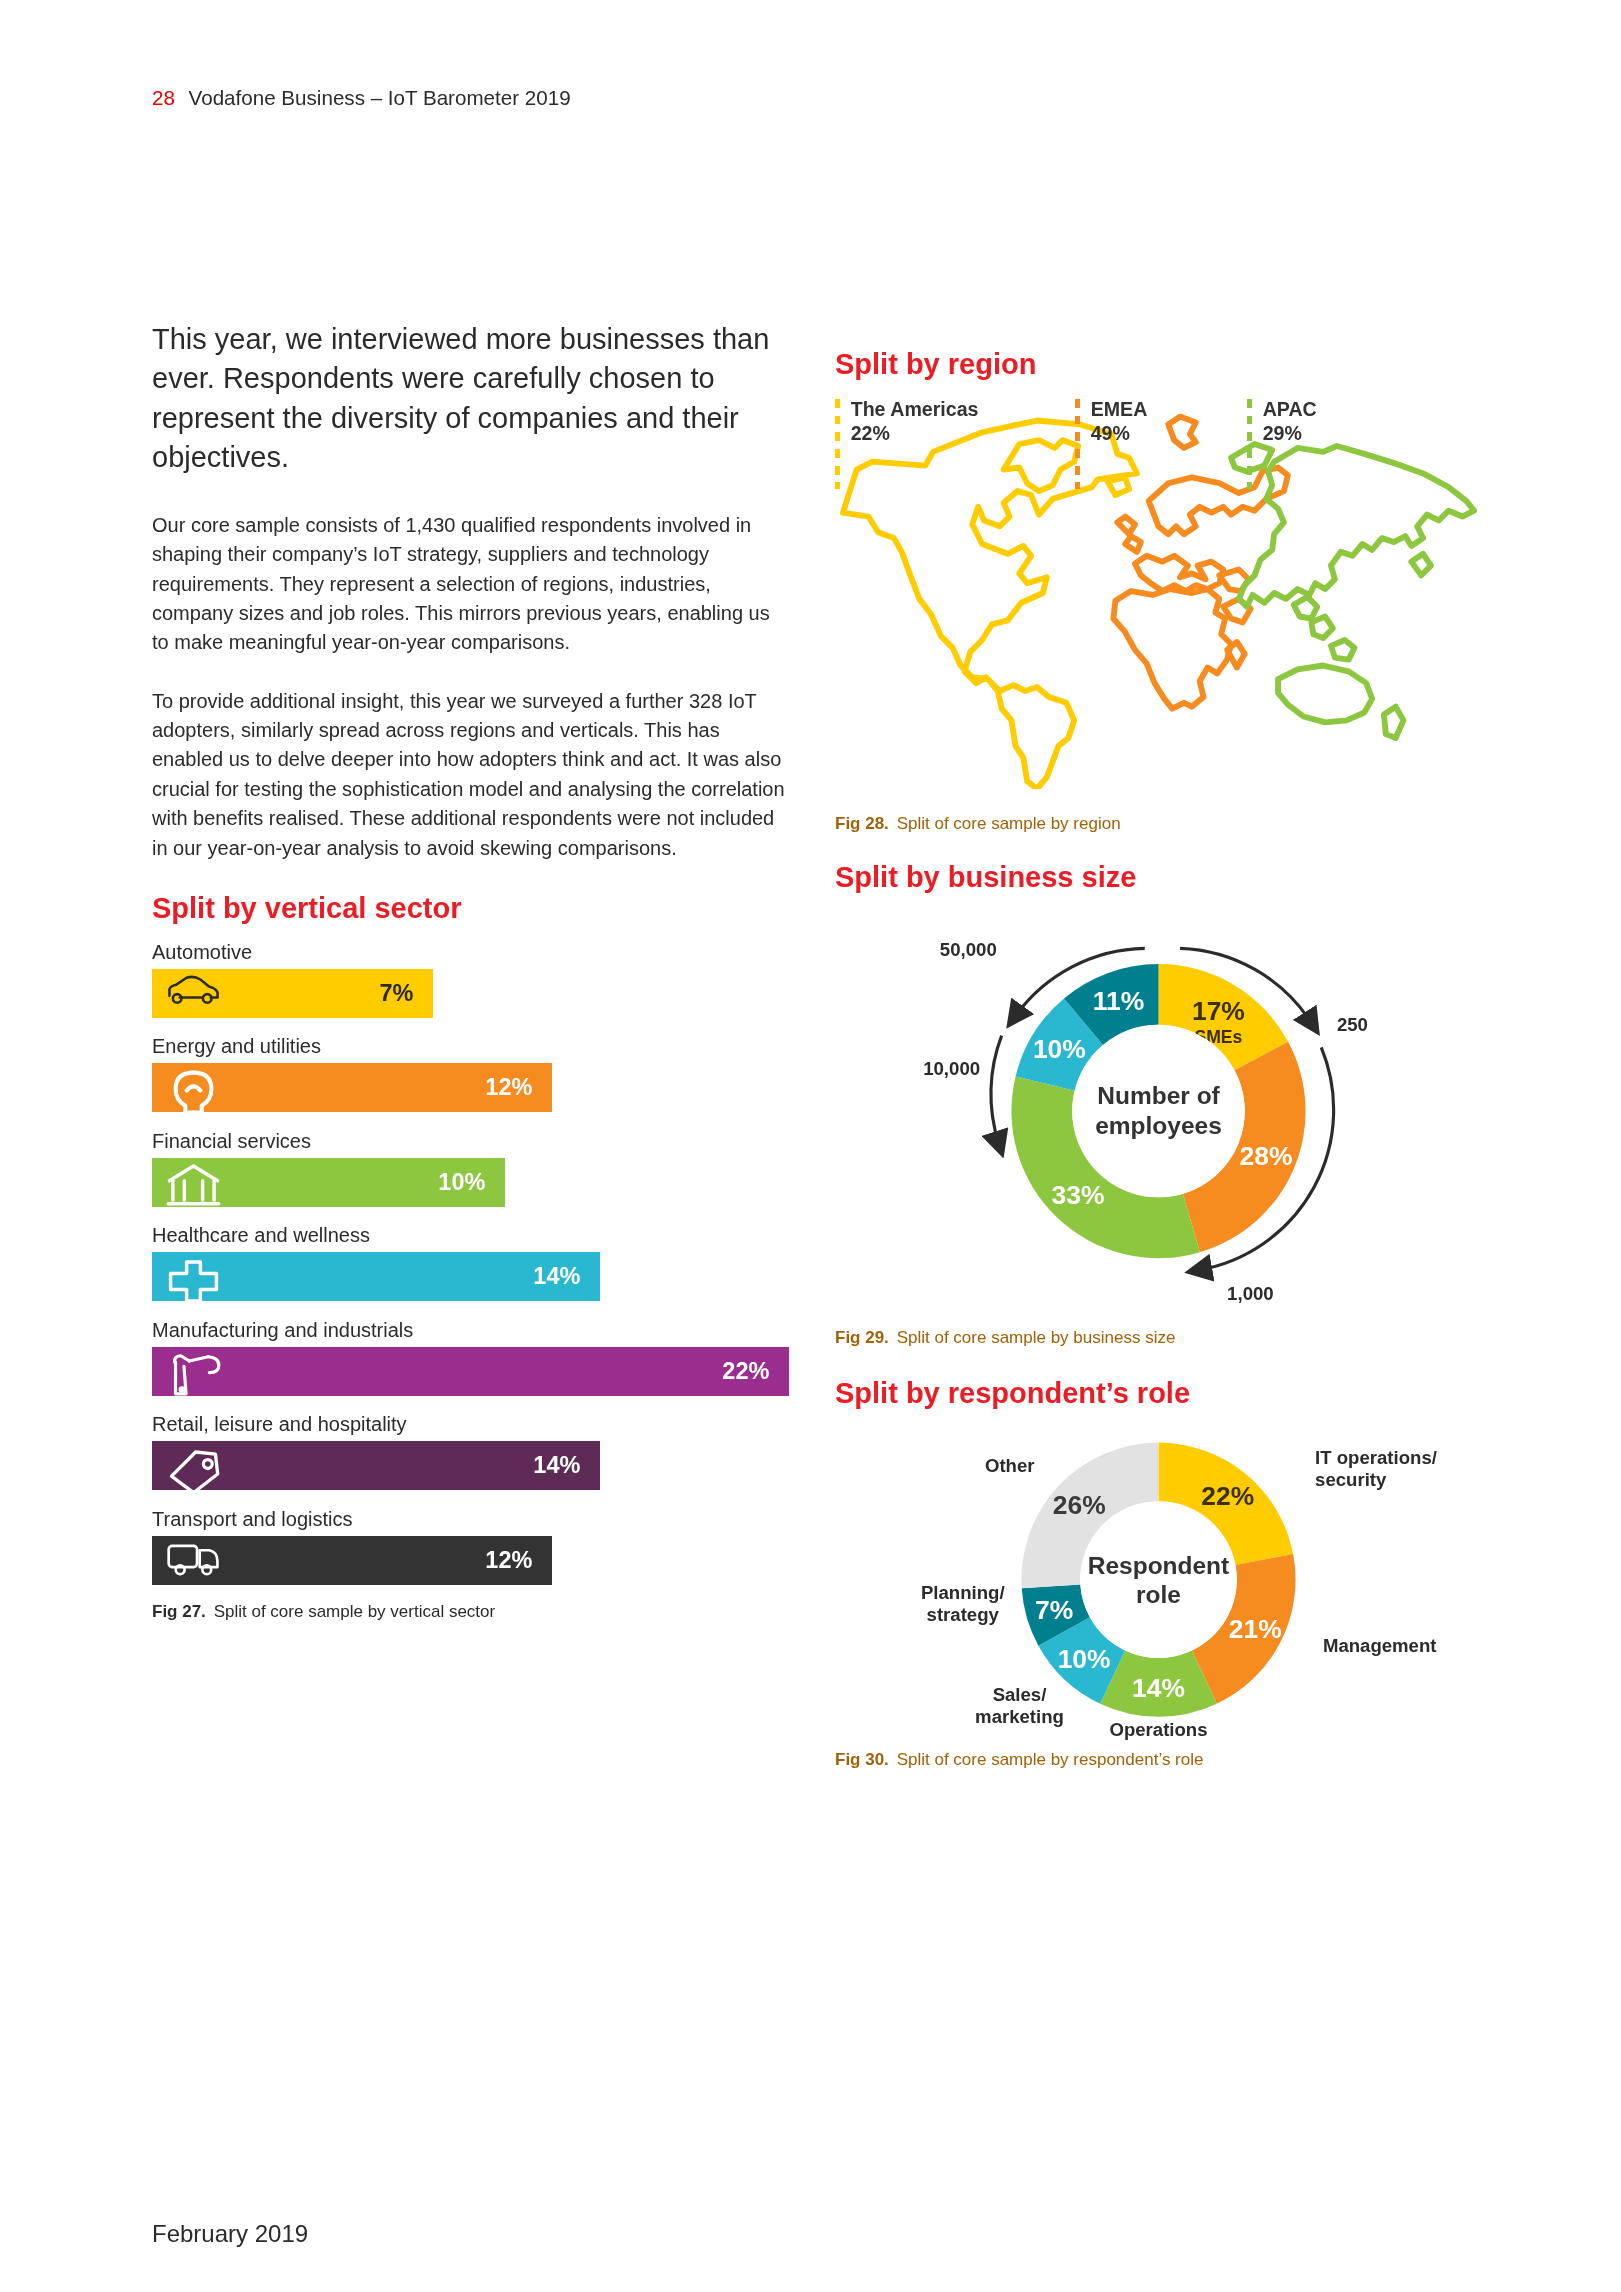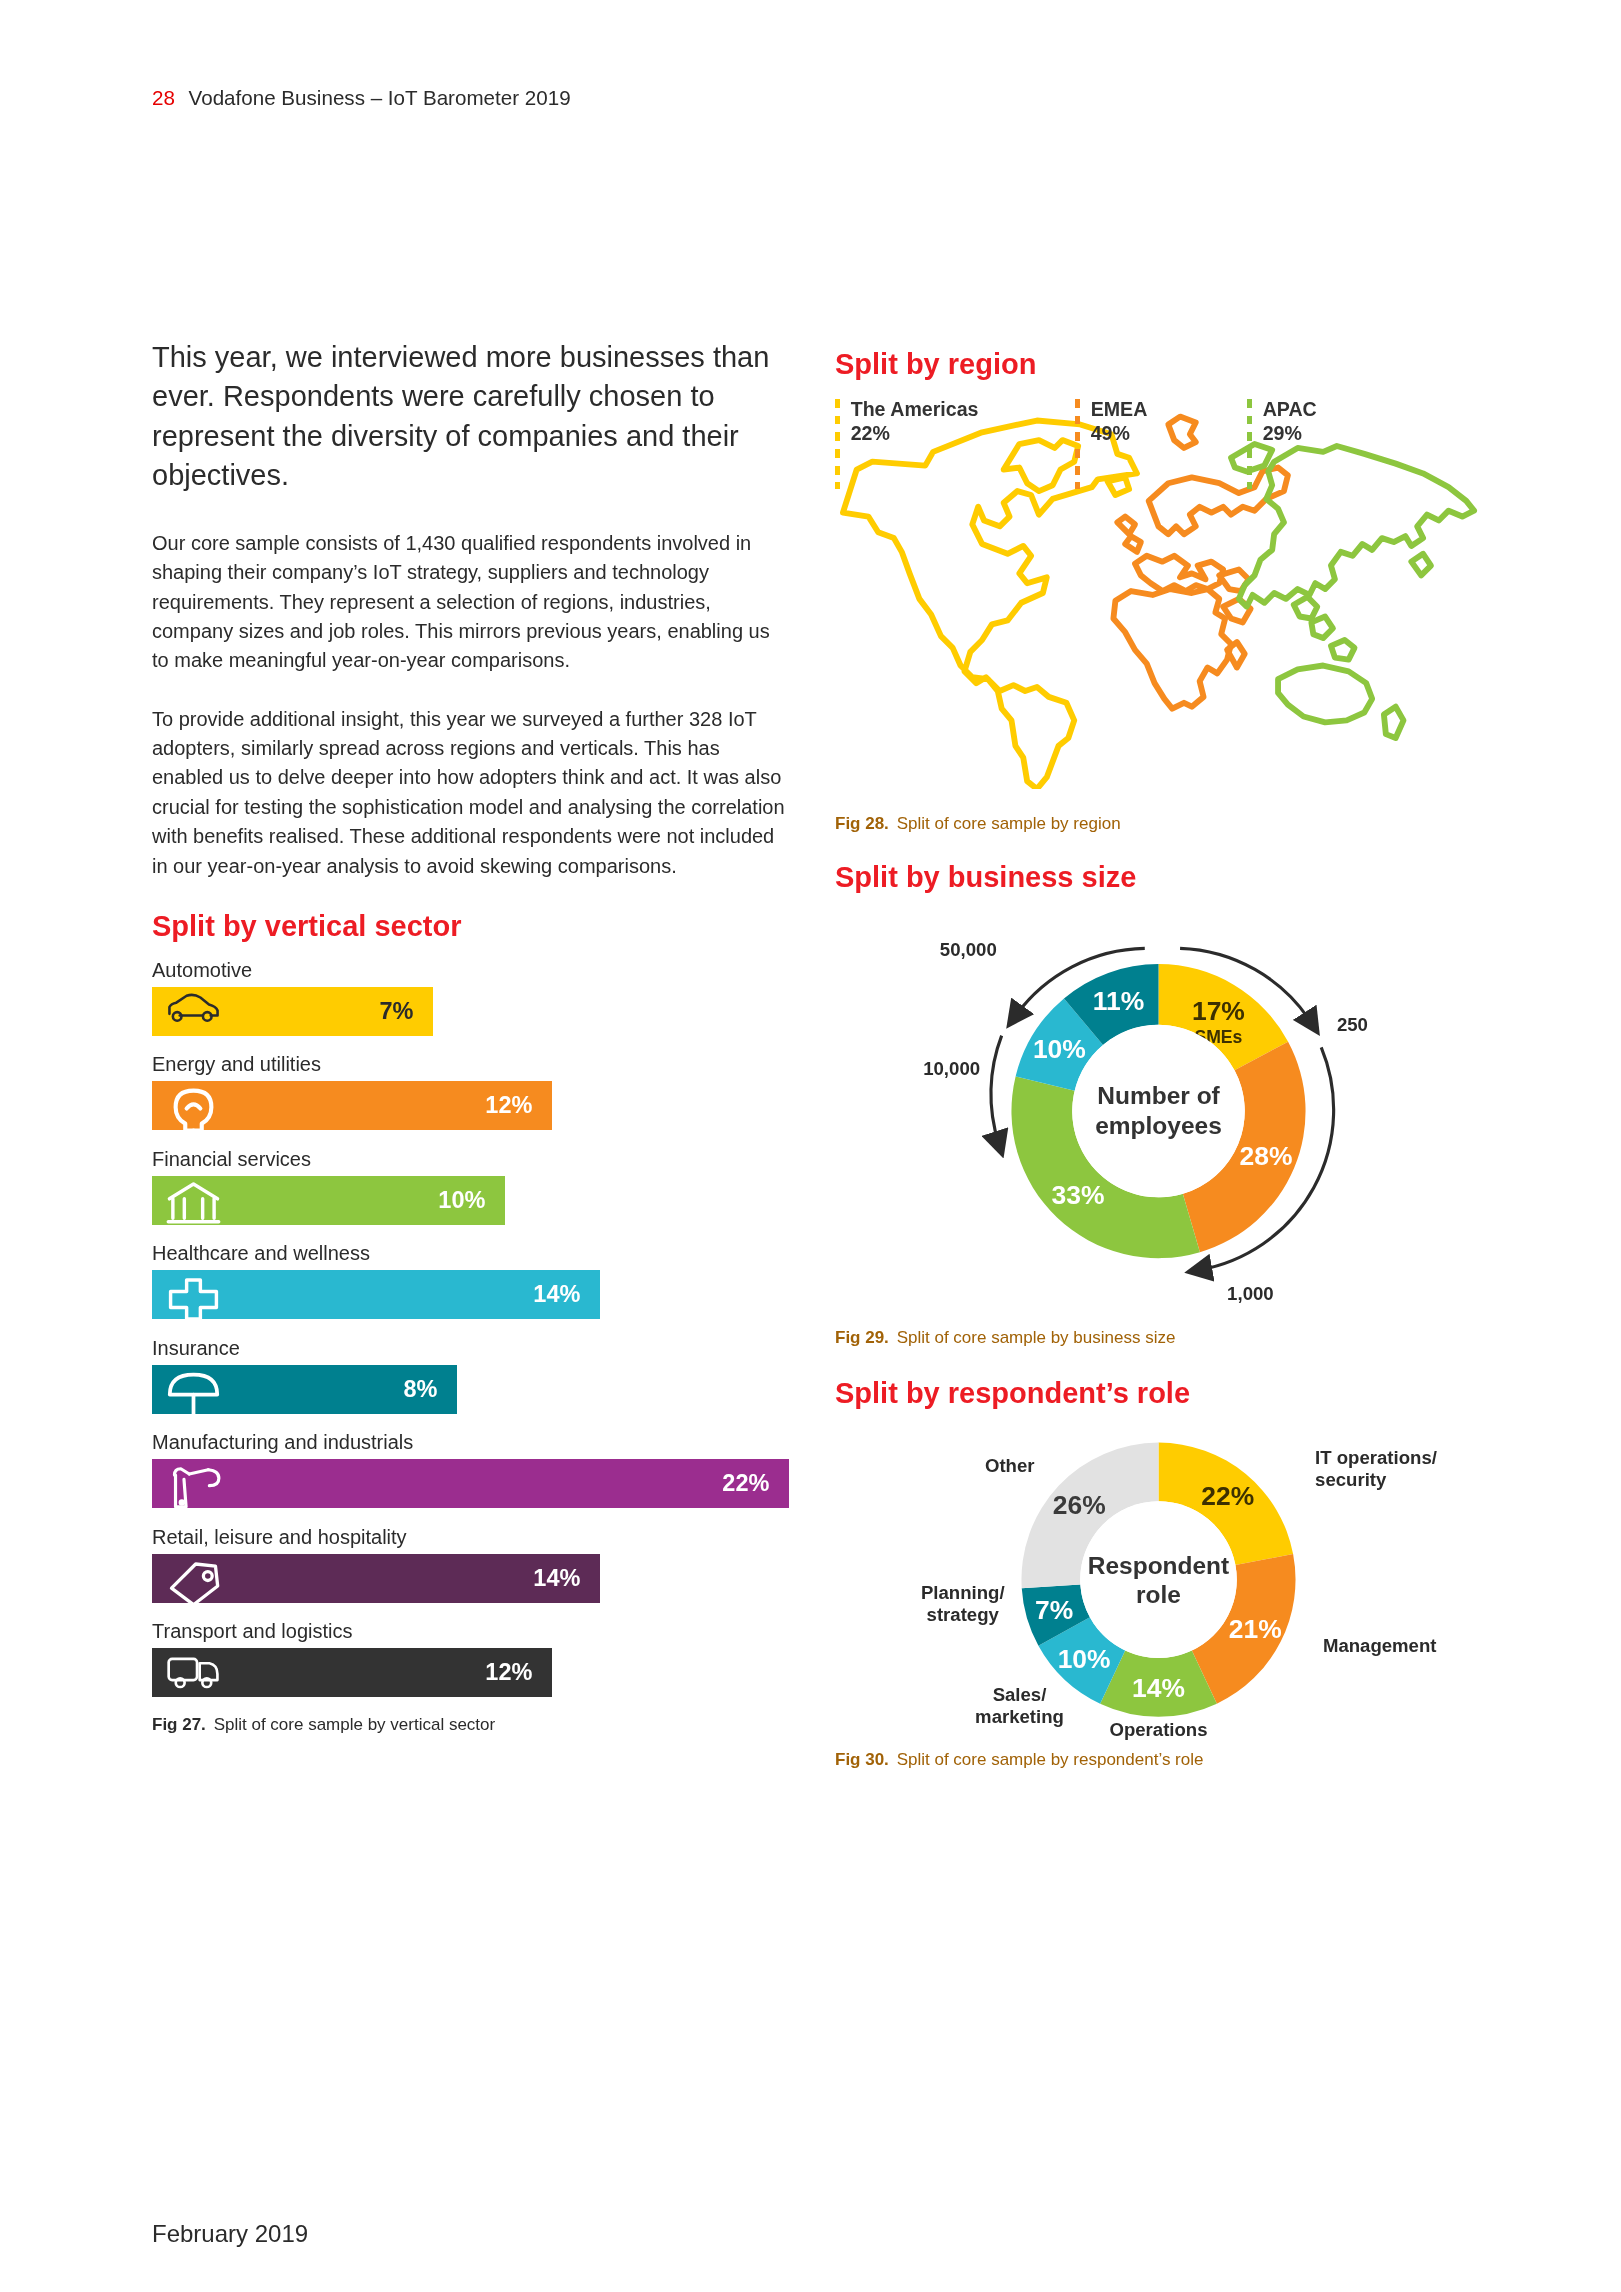--- a/index.html
+++ b/index.html
@@ -16,21 +16,21 @@
   .header{position:absolute;left:152px;top:86px;display:flex;align-items:baseline;gap:13.7px;text-align:center;}
   .header .pagenum{color:#e60000;font-size:20.6px;}
   .header .doctitle{color:#2b2b2b;font-size:20.6px;}
 
   .bigtitle{
     position:absolute;left:152px;top:181px;
     color:#ed1c24;font-size:76px;font-weight:bold;letter-spacing:-1.5px;
   }
 
   
-  .left-col{position:absolute;left:152px;top:338px;width:637px;}
+  .left-col{position:absolute;left:152px;top:320px;width:637px;}
   .lede{
     font-size:29px;line-height:1.36;color:#2b2b2b;margin:0 0 33px 0;font-weight:400;
   }
   .body-p{
     font-size:20px;line-height:1.47;color:#2b2b2b;margin:0 0 29px 0;
   }
 
   .sec-title{
     color:#ed1c24;font-size:29px;font-weight:bold;margin:0 0 15.7px 0;
   }
@@ -141,32 +141,20 @@
         </div>
         <div class="vbar-row">
           <div class="vbar-label">Healthcare and wellness</div>
           <div class="vbar" style="background: rgb(41, 184, 208); width: 448px;">
             <span class="ico">
               <svg viewBox="0 0 48 42" fill="none" stroke="#ffffff" stroke-width="3" stroke-linecap="round" stroke-linejoin="round">
                 <path d="M18 4 L30 4 L30 14 L44 14 L44 28 L30 28 L30 38 L18 38 L18 28 L4 28 L4 14 L18 14 Z"></path>
               </svg>
             </span>
             <span class="pct" style="color: rgb(255, 255, 255);">14%</span>
-          </div>
-        </div>
-        <div class="vbar-row">
-          <div class="vbar-label">Insurance</div>
-          <div class="vbar" style="background: rgb(0, 128, 143); width: 305px;">
-            <span class="ico">
-              <svg viewBox="0 0 44 42" fill="none" stroke="#ffffff" stroke-width="3" stroke-linecap="round" stroke-linejoin="round">
-                <path d="M3 20 Q3 4 22 4 Q41 4 41 20 Z"></path>
-                <path d="M22 20 L22 36 Q22 40 17 40"></path>
-              </svg>
-            </span>
-            <span class="pct" style="color: rgb(255, 255, 255);">8%</span>
           </div>
         </div>
         <div class="vbar-row">
           <div class="vbar-label">Manufacturing and industrials</div>
           <div class="vbar" style="background: rgb(155, 45, 143); width: 637px;">
             <span class="ico">
               <svg viewBox="0 0 52 44" fill="none" stroke="#ffffff" stroke-width="3" stroke-linecap="round" stroke-linejoin="round">
                 <path d="M8 10 Q8 4 14 4 L22 9"></path>
                 <path d="M22 9 L40 5"></path>
                 <path d="M40 5 Q50 6 50 13 Q50 20 41 20"></path>

